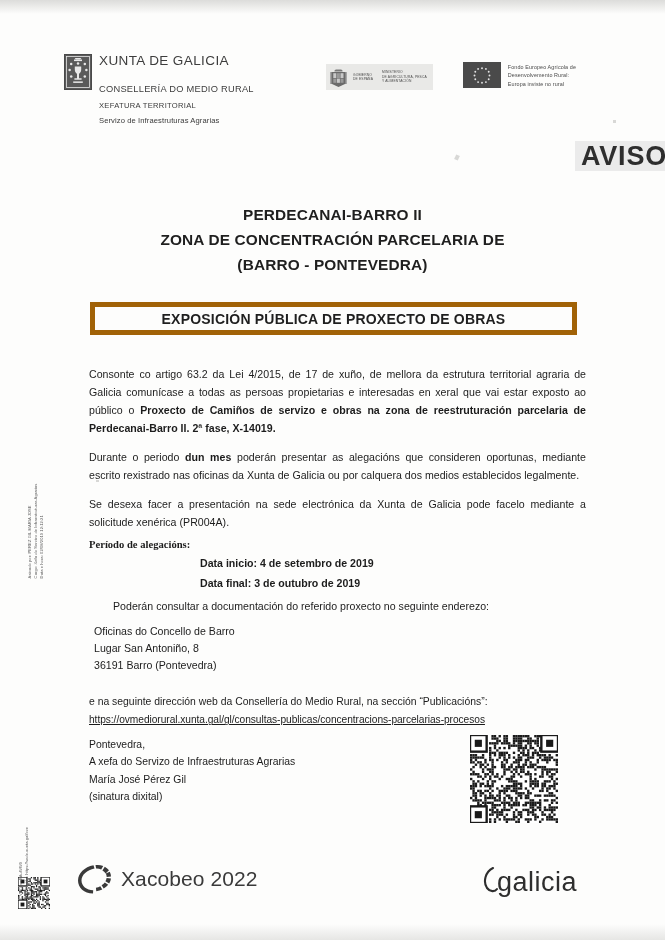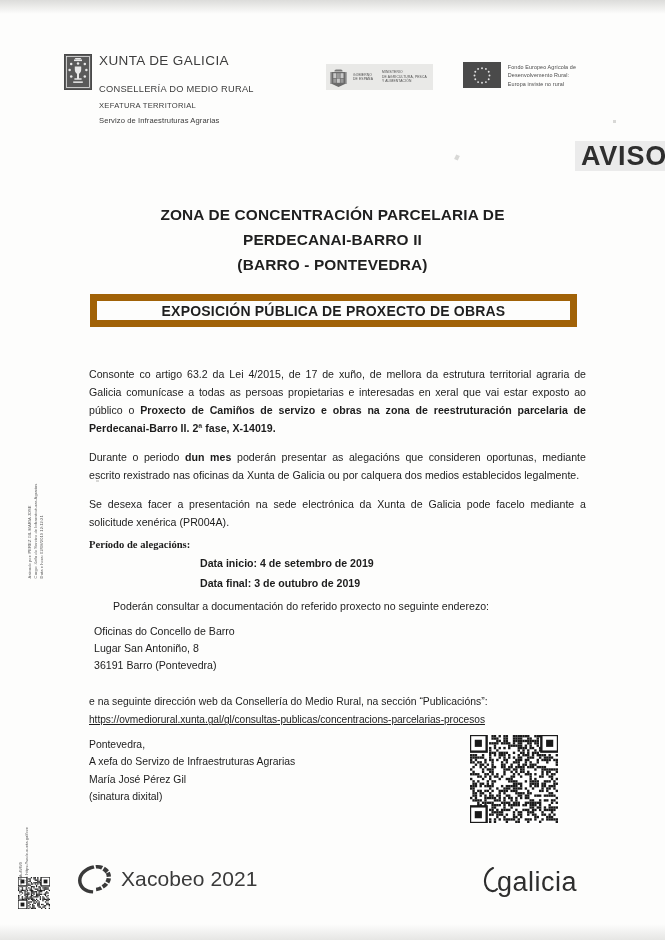--- a/index.html
+++ b/index.html
@@ -167,25 +167,25 @@
     text-align: center;
     font-size: 15.4px;
     font-weight: bold;
     letter-spacing: 0.15px;
     color: #1f1f1f;
     line-height: 1.62;
   }
 
   .subtitle-box {
     position: absolute;
-    top: 294px;
+    top: 302px;
     left: 90px;
     width: 487px;
     height: 33px;
-    border: 7px solid #a16207;
+    border: 5px solid #a16207;
     box-sizing: border-box;
     display: flex;
     align-items: center;
     justify-content: center;
   }
   .subtitle-box .txt {
     font-size: 14px;
     font-weight: bold;
     letter-spacing: 0.2px;
     color: #1f1f1f;
@@ -418,22 +418,22 @@
         <div>Fondo Europeo Agrícola de</div>
         <div>Desenvolvemento Rural:</div>
         <div>Europa inviste no rural</div>
       </div>
     </div>
   </div>
 
   <div class="aviso"><span>AVISO</span></div>
 
   <div class="title-block">
+    <div>PERDECANAI-BARRO II</div>
     <div>ZONA DE CONCENTRACIÓN PARCELARIA DE</div>
-    <div>PERDECANAI-BARRO II</div>
     <div>(BARRO - PONTEVEDRA)</div>
   </div>
 
   <div class="subtitle-box">
     <div class="txt">EXPOSICIÓN PÚBLICA DE PROXECTO DE OBRAS</div>
   </div>
 
   <div class="body-wrap">
 
     <p class="para"><span>Consonte co artigo 63.2 da Lei 4/2015, de 17 de xuño, de mellora da estrutura territorial agraria de Galicia comunícase a todas as persoas propietarias e interesadas en xeral  que vai estar exposto ao público o </span><b>Proxecto de Camiños de servizo e obras na zona de reestruturación parcelaria de Perdecanai-Barro II.  2ª fase, X-14019.</b></p>
@@ -1325,21 +1325,21 @@
           <path d="M17 31.5 C8 31.5 2 25.5 2 18.5 C2 11 8.5 5 17.5 3.2 L18.5 6.5 C11 8 5.5 12.8 5.5 18.6 C5.5 24 10.5 28.3 17.2 28.3 Z"></path>
           <path d="M19.5 3.1 C22.5 2.8 25 3.1 27.2 3.9 L25.2 7.4 C23.6 6.8 21.8 6.5 20.1 6.6 Z"></path>
           <path d="M28.8 4.7 C30.6 5.7 32 6.9 33 8.3 L29.6 11.4 C28.8 10.3 27.7 9.3 26.4 8.5 Z"></path>
           <path d="M33.8 9.8 C34.6 11.4 35 13 35 14.6 L30.7 14.9 C30.6 13.7 30.3 12.6 29.8 11.6 Z"></path>
           <path d="M35 16.5 C34.8 18.3 34.2 19.9 33.2 21.4 L29.4 19.3 C30 18.3 30.4 17.2 30.6 16 Z"></path>
           <path d="M32.2 22.8 C31 24.3 29.5 25.6 27.7 26.6 L25.6 23.3 C26.9 22.5 28 21.6 28.8 20.5 Z"></path>
           <path d="M26.3 27.4 C24.5 28.3 22.5 28.9 20.3 29.2 L19.9 25.7 C21.5 25.4 23 24.9 24.3 24.2 Z"></path>
         </g>
       </svg>
     </div>
-    <div class="xacobeo-txt">Xacobeo 2021</div>
+    <div class="xacobeo-txt">Xacobeo 2022</div>
   </div>
 
   <div class="galicia-logo">
     <svg width="118" height="36" viewBox="0 0 118 36" xmlns="http://www.w3.org/2000/svg" aria-hidden="true">
       <path d="M10 4 C2 8 0 18 4 24 C7 28 12 28 14 25" fill="none" stroke="#2e2e2e" stroke-width="2.1" stroke-linecap="round"></path>
       <text x="14" y="27" font-family="'Liberation Sans', sans-serif" font-size="27" fill="#2e2e2e" letter-spacing="0.5">galicia</text>
     </svg>
   </div>
 
   <div class="speck" style="left:455px;top:155px;width:4px;height:5px;transform:rotate(25deg);"></div>

